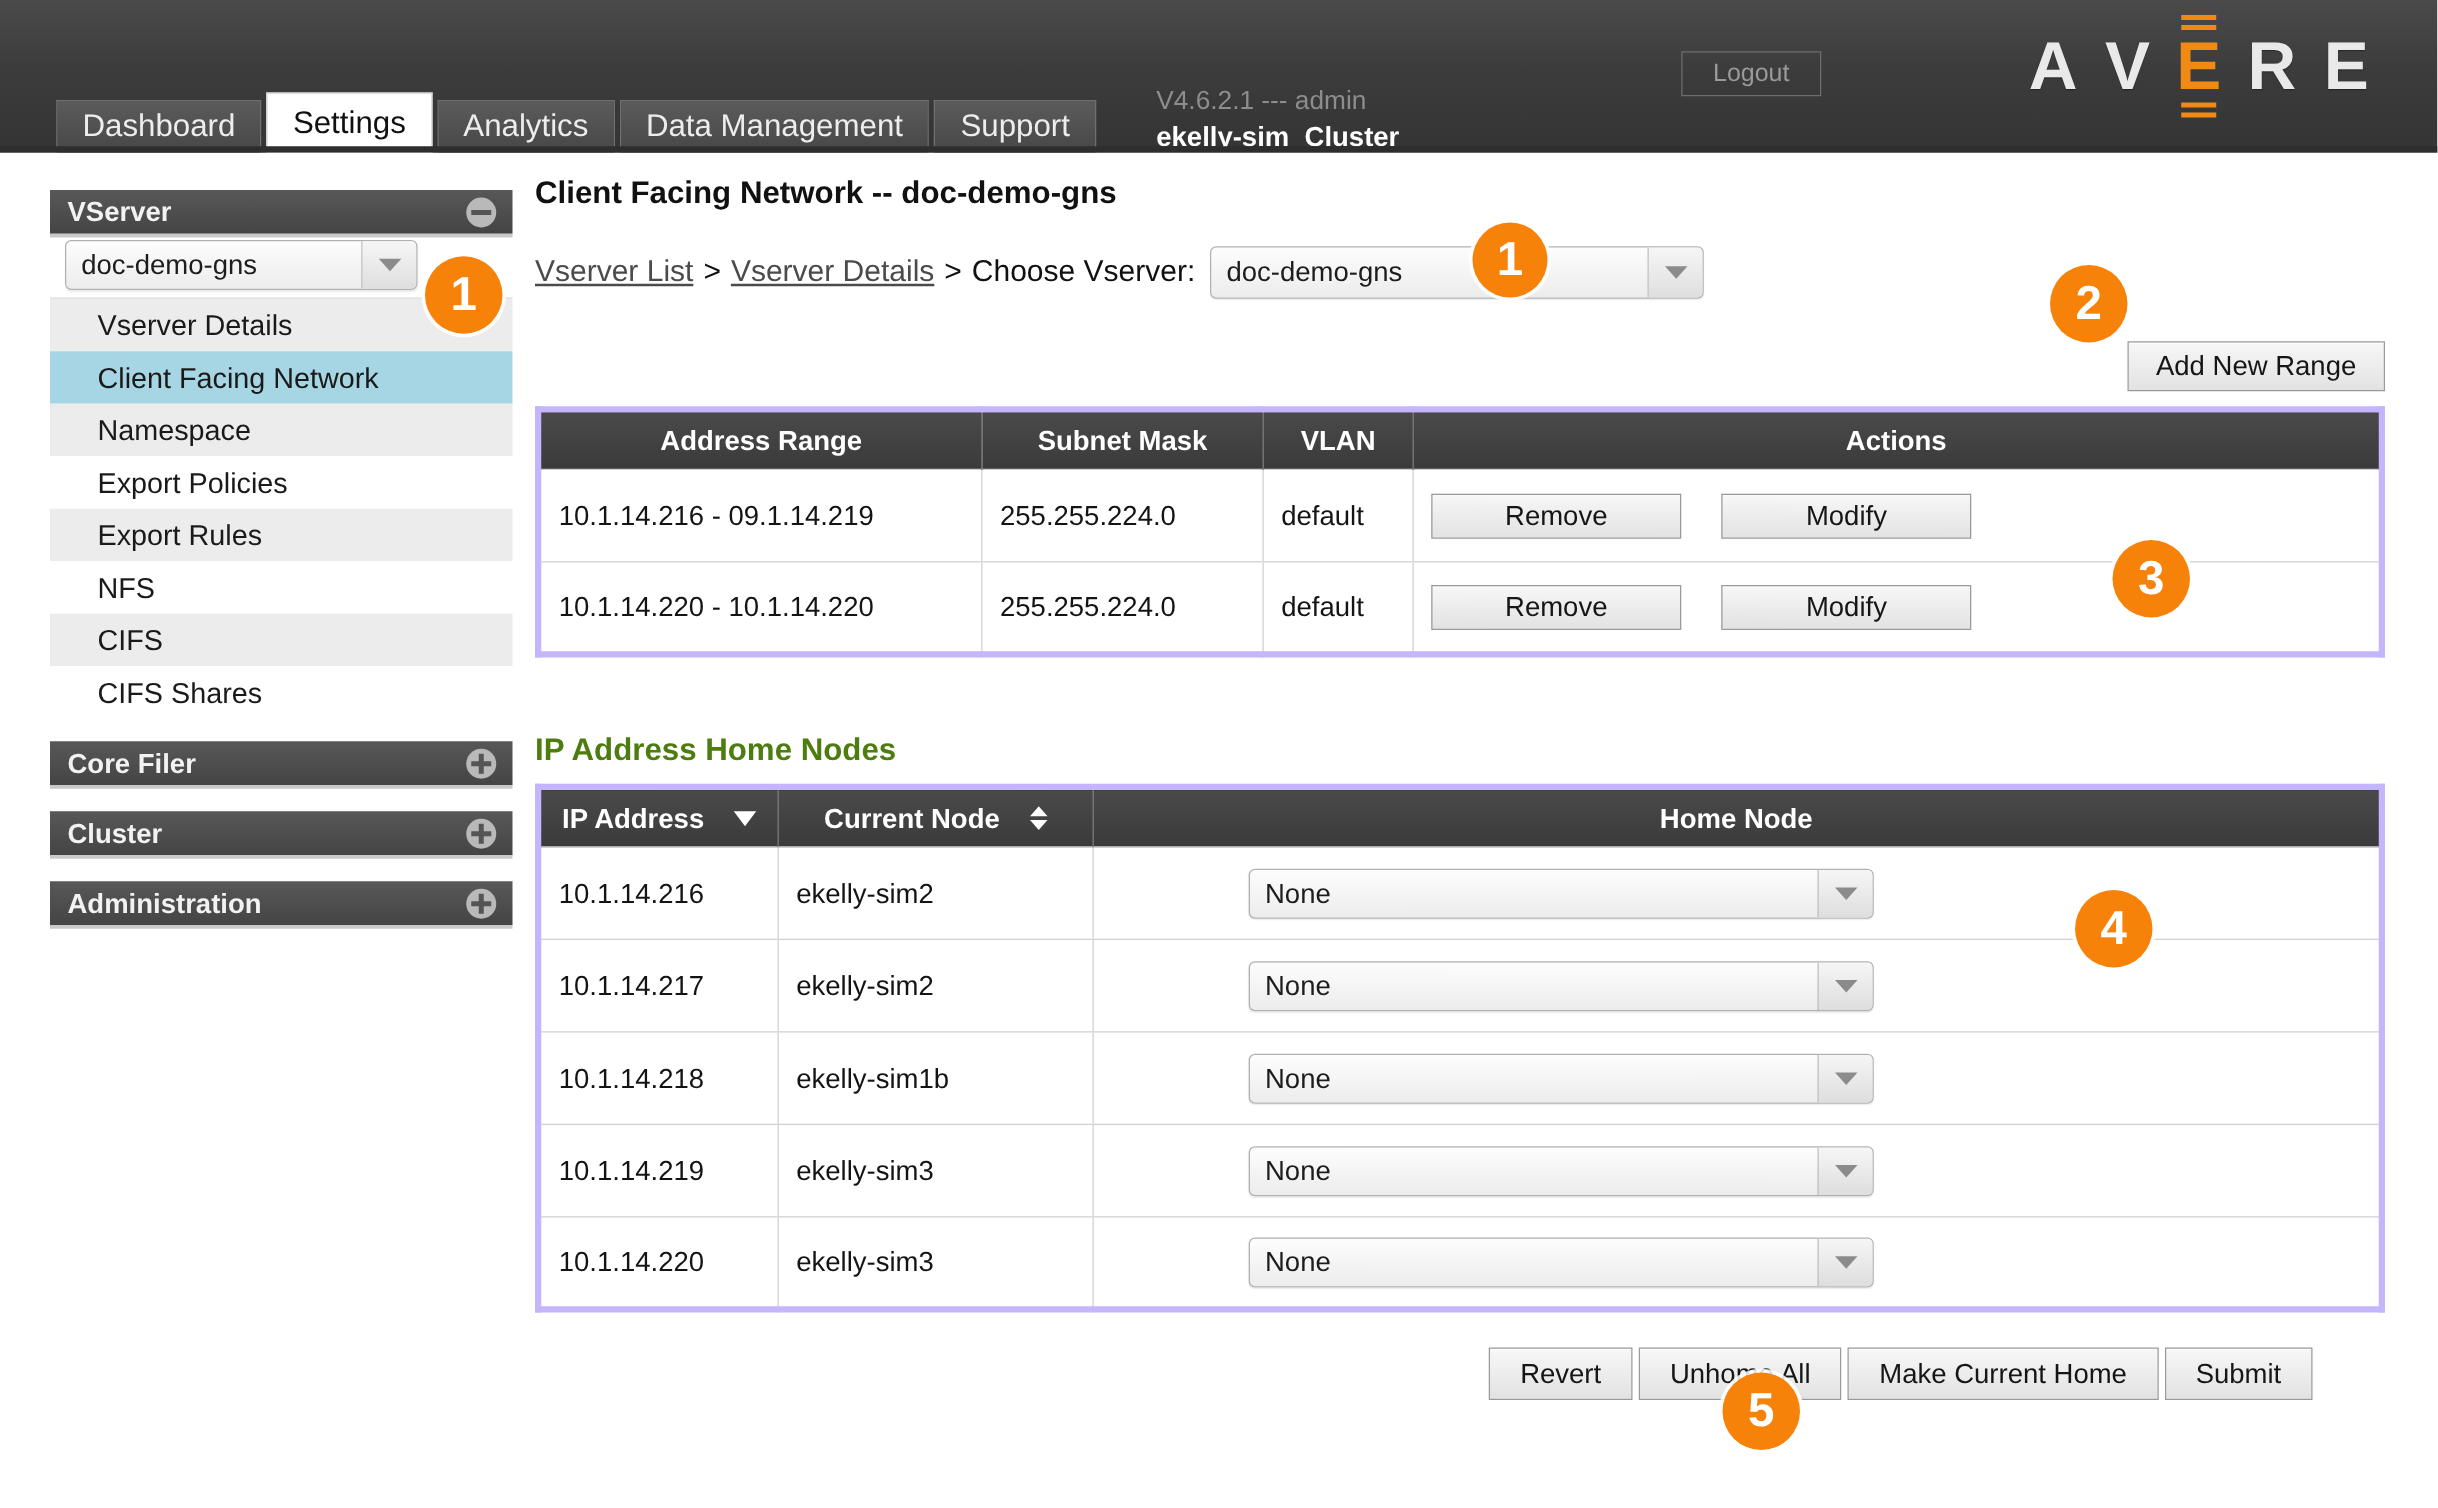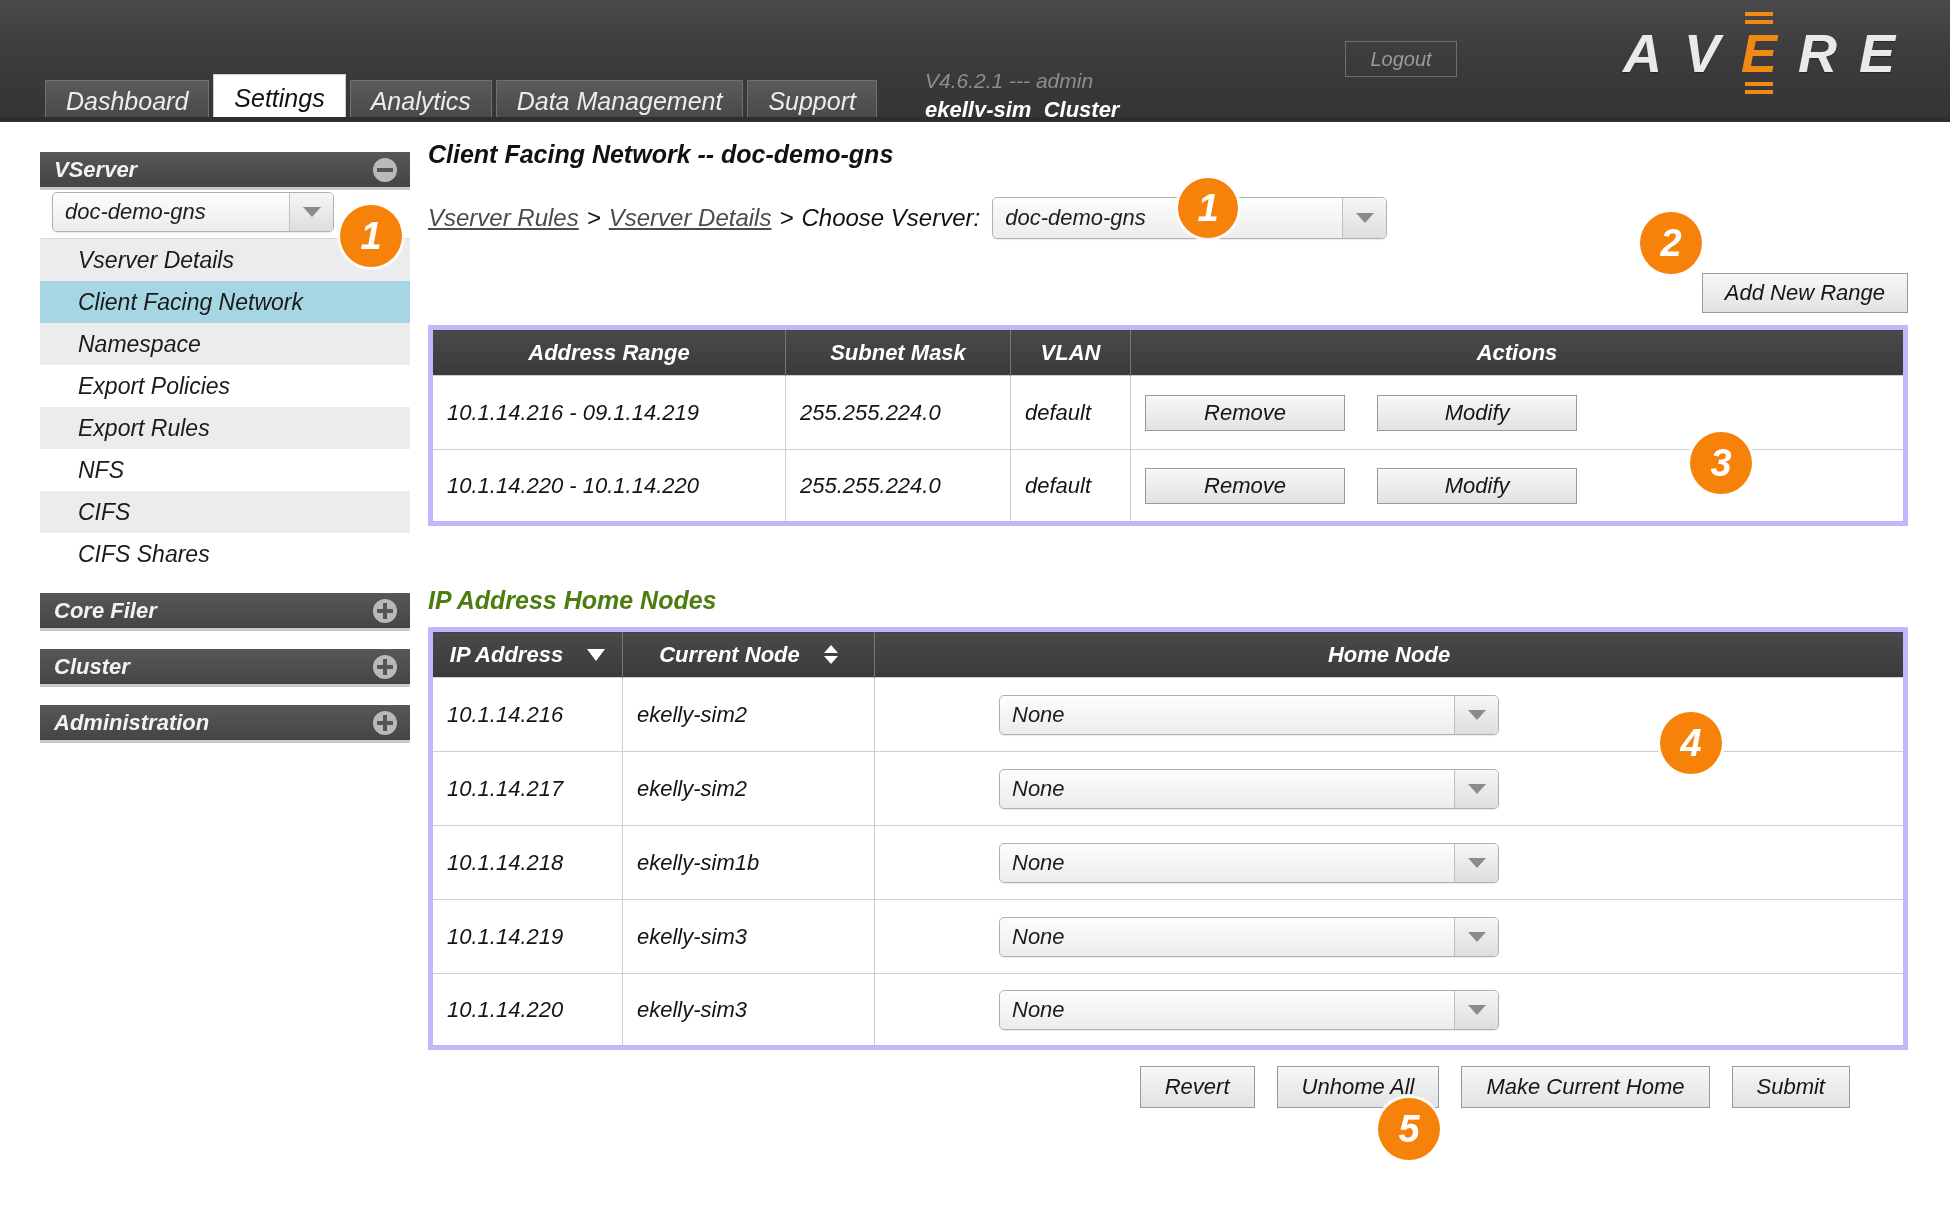--- a/index.html
+++ b/index.html
@@ -3,21 +3,21 @@
 <meta charset="utf-8">
 <title>Avere Client Facing Network</title>
 <style>
   * { box-sizing: border-box; margin: 0; padding: 0; }
   html, body {
     width: 1950px; height: 1206px;
     font-family: "Liberation Sans", sans-serif;
     background: #ffffff;
     overflow: hidden;
   }
-  #page { position: relative; width: 1950px; height: 1206px; background: #fff; font-style: italic; }
+  #page { position: relative; width: 1950px; height: 1206px; background: #fff; }
 
   
   .topbar {
     position: absolute; left: 0; top: 0; width: 1950px; height: 122px;
     background: linear-gradient(to bottom, #4a4a4a 0%, #3c3c3c 45%, #343434 100%);
   }
   .topbar-strip-bottom {
     position: absolute; left: 0; bottom: 0; width: 100%; height: 5px;
     background: #2e2e2e;
   }
@@ -175,21 +175,21 @@
   .sort-both .up {
     width: 0; height: 0; border-left: 7px solid transparent;
     border-right: 7px solid transparent; border-bottom: 8px solid #fff;
   }
   .sort-both .dn {
     width: 0; height: 0; border-left: 7px solid transparent;
     border-right: 7px solid transparent; border-top: 8px solid #fff;
   }
   .home-combo { width: 500px; height: 40px; }
   .footer-btns {
-    margin-top: 16px; display: flex; justify-content: flex-end; gap: 22px;
+    margin-top: 28px; display: flex; justify-content: flex-end; gap: 5px;
     padding-right: 58px;
   }
   .footer-btns .btn { height: 42px; padding: 0 24px; }
 
   
   .badge {
     position: absolute; border-radius: 50%;
     background: #f7820a; color: #ffffff;
     display: flex; align-items: center; justify-content: center;
     font-size: 38px; font-weight: bold;
@@ -318,21 +318,21 @@
         <span class="bar-v"></span>
       </span>
     </div>
   </div>
 
   <div class="main">
 
     <div class="page-title">Client Facing Network -- doc-demo-gns</div>
 
     <div class="breadcrumb">
-      <a>Vserver Rules</a>
+      <a>Vserver List</a>
       <span class="bc-sep">&gt;</span>
       <a>Vserver Details</a>
       <span class="bc-sep">&gt;</span>
       <span>Choose Vserver:</span>
       <div class="combo bc-combo">
         <span class="combo-val">doc-demo-gns</span>
         <span class="combo-arrow">
           <span class="caret-down"></span>
         </span>
       </div>

